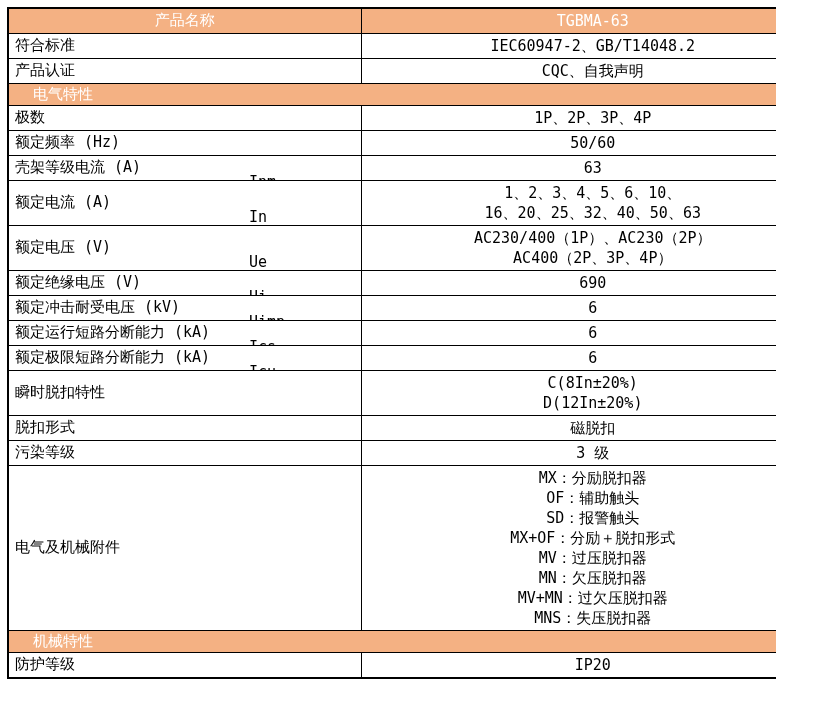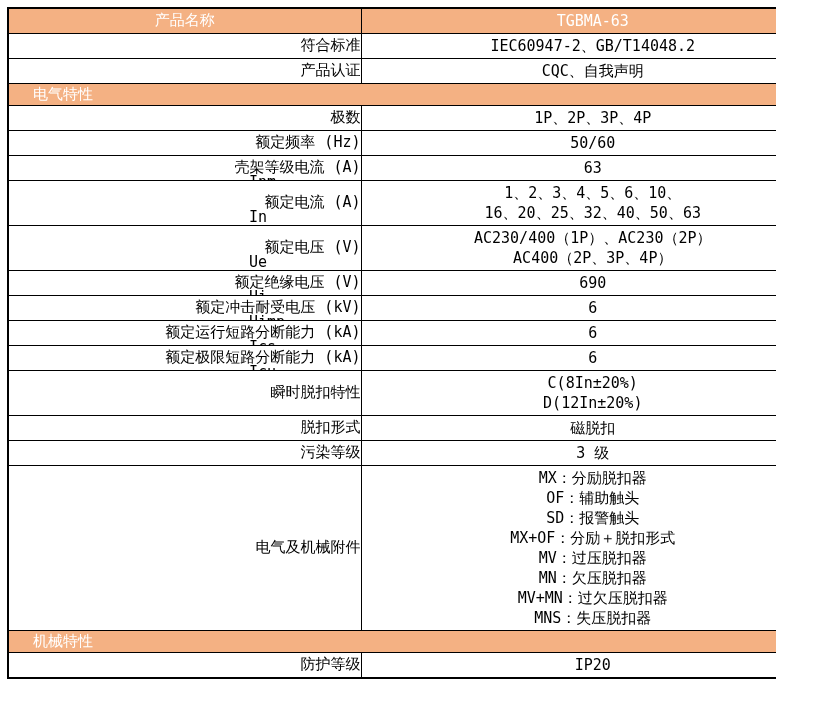--- a/index.html
+++ b/index.html
@@ -44,21 +44,21 @@
     height: 25px;
   }
   .section-cell {
     background: var(--accent);
     color: var(--hdr-text);
     text-align: left;
     padding-left: 24px;
     height: 22px;
   }
   .label-cell {
-    text-align: right;
+    text-align: left;
     padding-left: 6px;
     position: relative;
     height: 24px;
   }
   .symbol {
     position: absolute;
     left: 240px;
     top: 50%;
     transform: translateY(-50%);
     margin-top: 14px;

